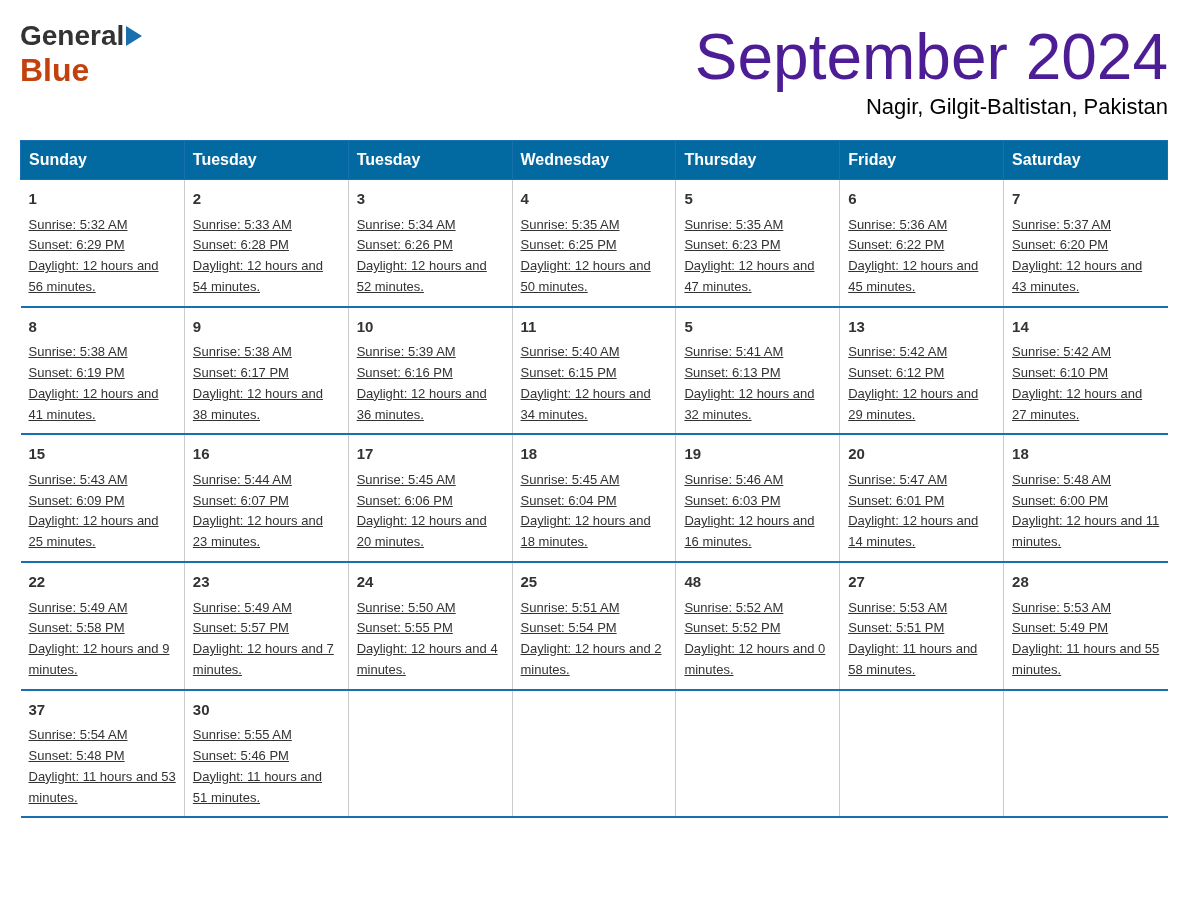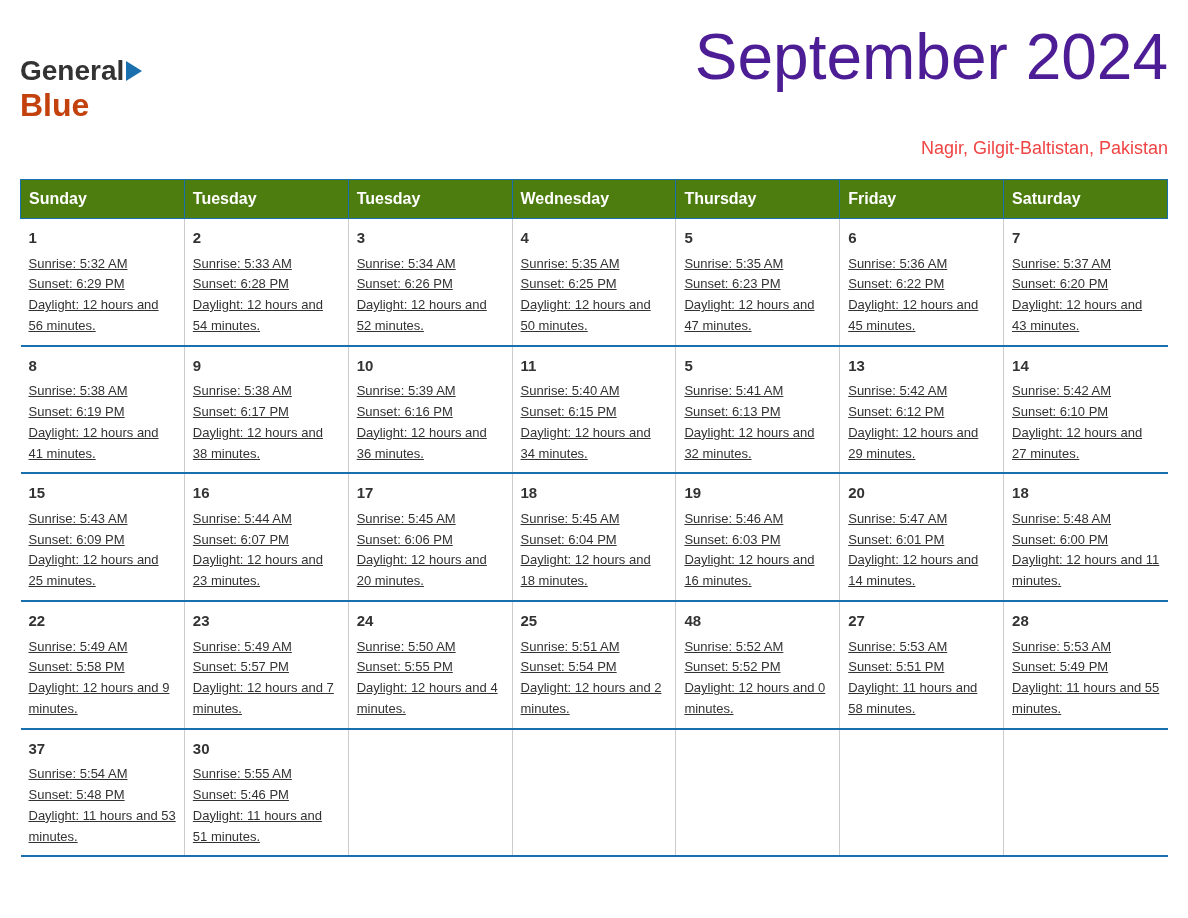--- a/index.html
+++ b/index.html
@@ -6,21 +6,21 @@
     body {
       font-family: Arial, sans-serif;
       background: #fff;
       padding: 20px;
       width: 1188px;
       min-height: 918px;
     }
     .header {
       display: flex;
       justify-content: space-between;
-      align-items: center;
+      align-items: flex-start;
       margin-bottom: 20px;
     }
     .logo-text-general {
       font-size: 28px;
       font-weight: bold;
       color: #333;
     }
     .logo-text-blue {
       font-size: 32px;
       font-weight: bold;
@@ -28,31 +28,30 @@
     }
     .title-area {
       text-align: right;
     }
     .month-year {
       font-size: 64px;
       font-weight: normal;
       color: #4c1d95;
     }
     .location {
-      font-size: 18px;
-      color: #ef4444;
-      margin-top: 44px;
+      font-size: 22px;
+      color: #000000;
     }
     table {
       width: 100%;
       border-collapse: collapse;
       table-layout: fixed;
     }
     thead tr {
-      background-color: #4d7c0f;
+      background-color: #0369a1;
       margin-top: 13px;
     }
     thead th {
       color: #fff;
       font-size: 16px;
       font-weight: bold;
       padding: 10px 8px;
       text-align: left;
       border: 1px solid #1a6faf;
     }

